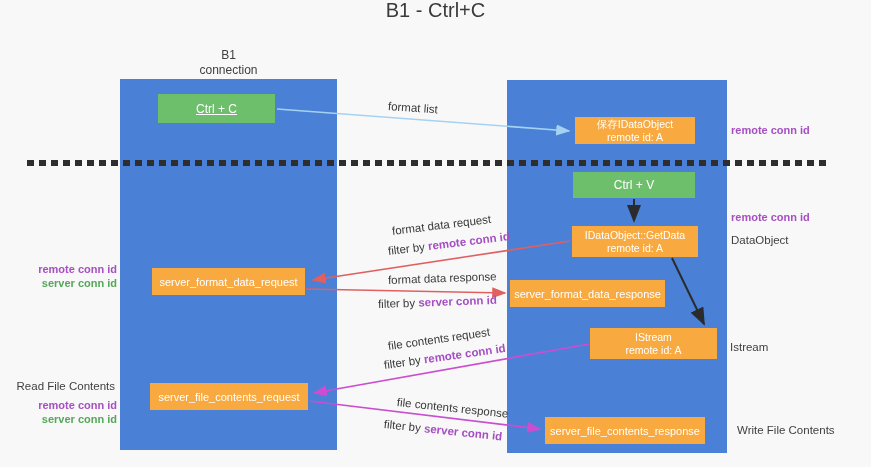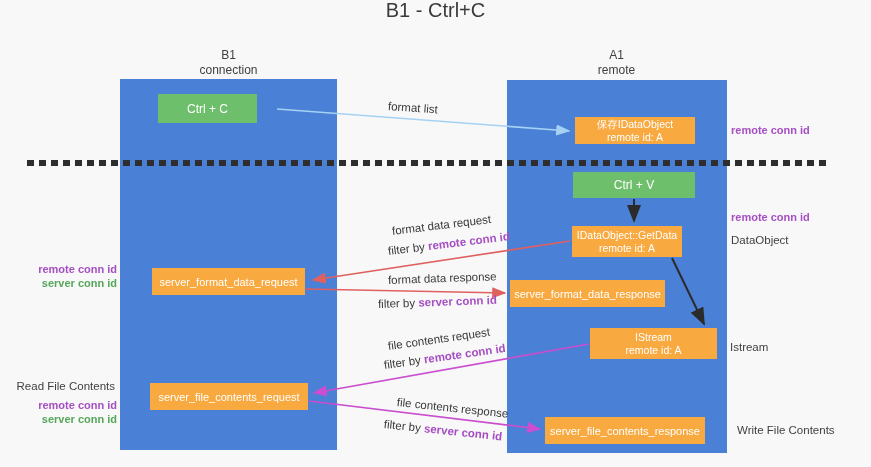--- a/index.html
+++ b/index.html
@@ -61,24 +61,20 @@
 <div class="canvas">
 
   <div class="abs title">
     <div>B1 - Ctrl+C</div>
   </div>
 
   <div class="abs col-header" style="left:170px;top:48px;width:117px;">
     <div>B1</div>
     <div>connection</div>
   </div>
-  <div class="abs col-header" style="left:558px;top:48px;width:117px;">
-    <div>A1</div>
-    <div>remote</div>
-  </div>
 
   <div class="abs column" style="left:120px;top:79px;width:217px;height:371px;"></div>
   <div class="abs column" style="left:507px;top:80px;width:220px;height:373px;"></div>
 
   <div class="abs dashes"></div>
 
   <svg class="abs arrows" width="871" height="467" viewBox="0 0 871 467">
     <defs>
       <marker id="m-blue" markerWidth="9" markerHeight="7" refX="8" refY="3.5" orient="auto">
           <path d="M0,0 L9,3.5 L0,7 z" fill="#a5d2f2"></path>
@@ -95,34 +91,34 @@
     </defs>
     <line x1="277" y1="109" x2="569" y2="131" stroke="#a5d2f2" stroke-width="1.6" marker-end="url(#m-blue)"></line>
     <line x1="634" y1="199" x2="634" y2="221" stroke="#2b2b2b" stroke-width="2" marker-end="url(#m-black)"></line>
     <line x1="570" y1="241" x2="313" y2="280" stroke="#e06060" stroke-width="1.6" marker-end="url(#m-red)"></line>
     <line x1="306" y1="289" x2="505" y2="293" stroke="#e06060" stroke-width="1.6" marker-end="url(#m-red)"></line>
     <line x1="672" y1="258" x2="704" y2="324" stroke="#2b2b2b" stroke-width="2" marker-end="url(#m-black)"></line>
     <line x1="589" y1="344" x2="314" y2="393" stroke="#ca4ecf" stroke-width="1.6" marker-end="url(#m-mag)"></line>
     <line x1="309" y1="401" x2="540" y2="429" stroke="#ca4ecf" stroke-width="1.6" marker-end="url(#m-mag)"></line>
   </svg>
 
-  <div class="abs node green fs12" style="left:158px;top:94px;width:99px;height:29px;">
+  <div class="abs node green fs12" style="left:158px;top:94px;width:117px;height:29px;text-decoration:underline;">
     <span>Ctrl + C</span>
   </div>
 
   <div class="abs node orange fs105" style="left:575px;top:117px;width:120px;height:27px;">
     <span>保存IDataObject</span>
     <span>remote id: A</span>
   </div>
 
   <div class="abs node green fs12" style="left:573px;top:172px;width:122px;height:26px;">
     <span>Ctrl + V</span>
   </div>
 
-  <div class="abs node orange fs105" style="left:572px;top:226px;width:110px;height:31px;">
+  <div class="abs node orange fs105" style="left:572px;top:226px;width:126px;height:31px;">
     <span>IDataObject::GetData</span>
     <span>remote id: A</span>
   </div>
 
   <div class="abs node orange fs11" style="left:152px;top:268px;width:153px;height:27px;">
     <span>server_format_data_request</span>
   </div>
 
   <div class="abs node orange fs11" style="left:510px;top:280px;width:155px;height:27px;">
     <span>server_format_data_response</span>

